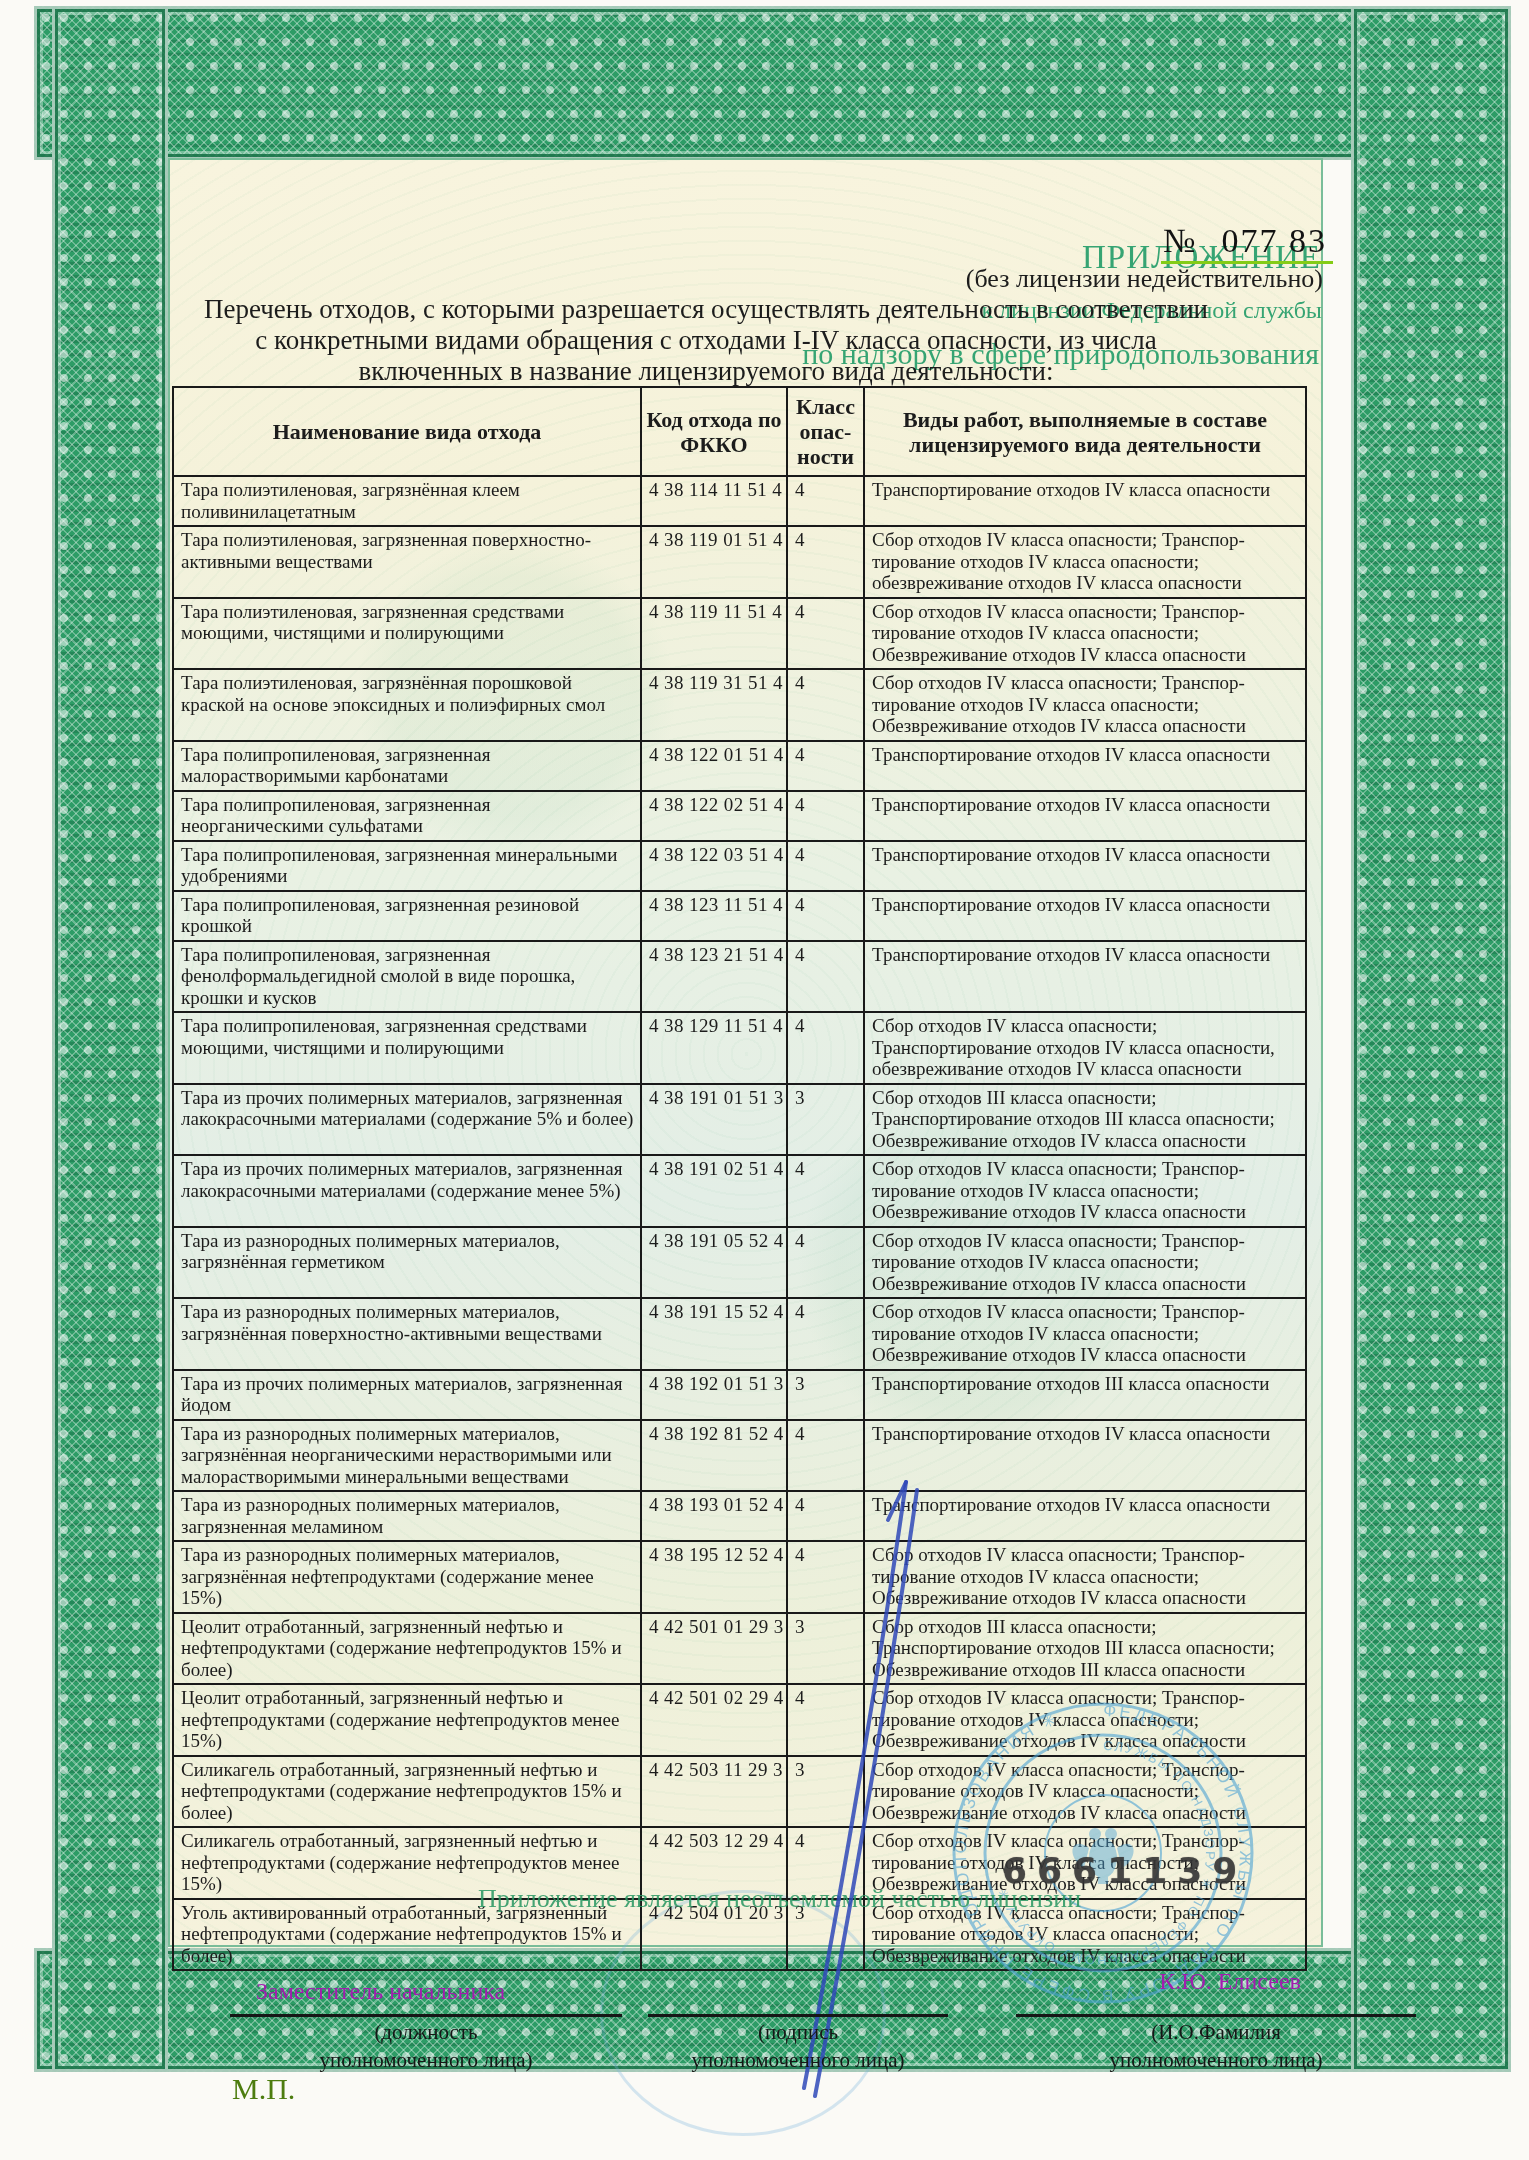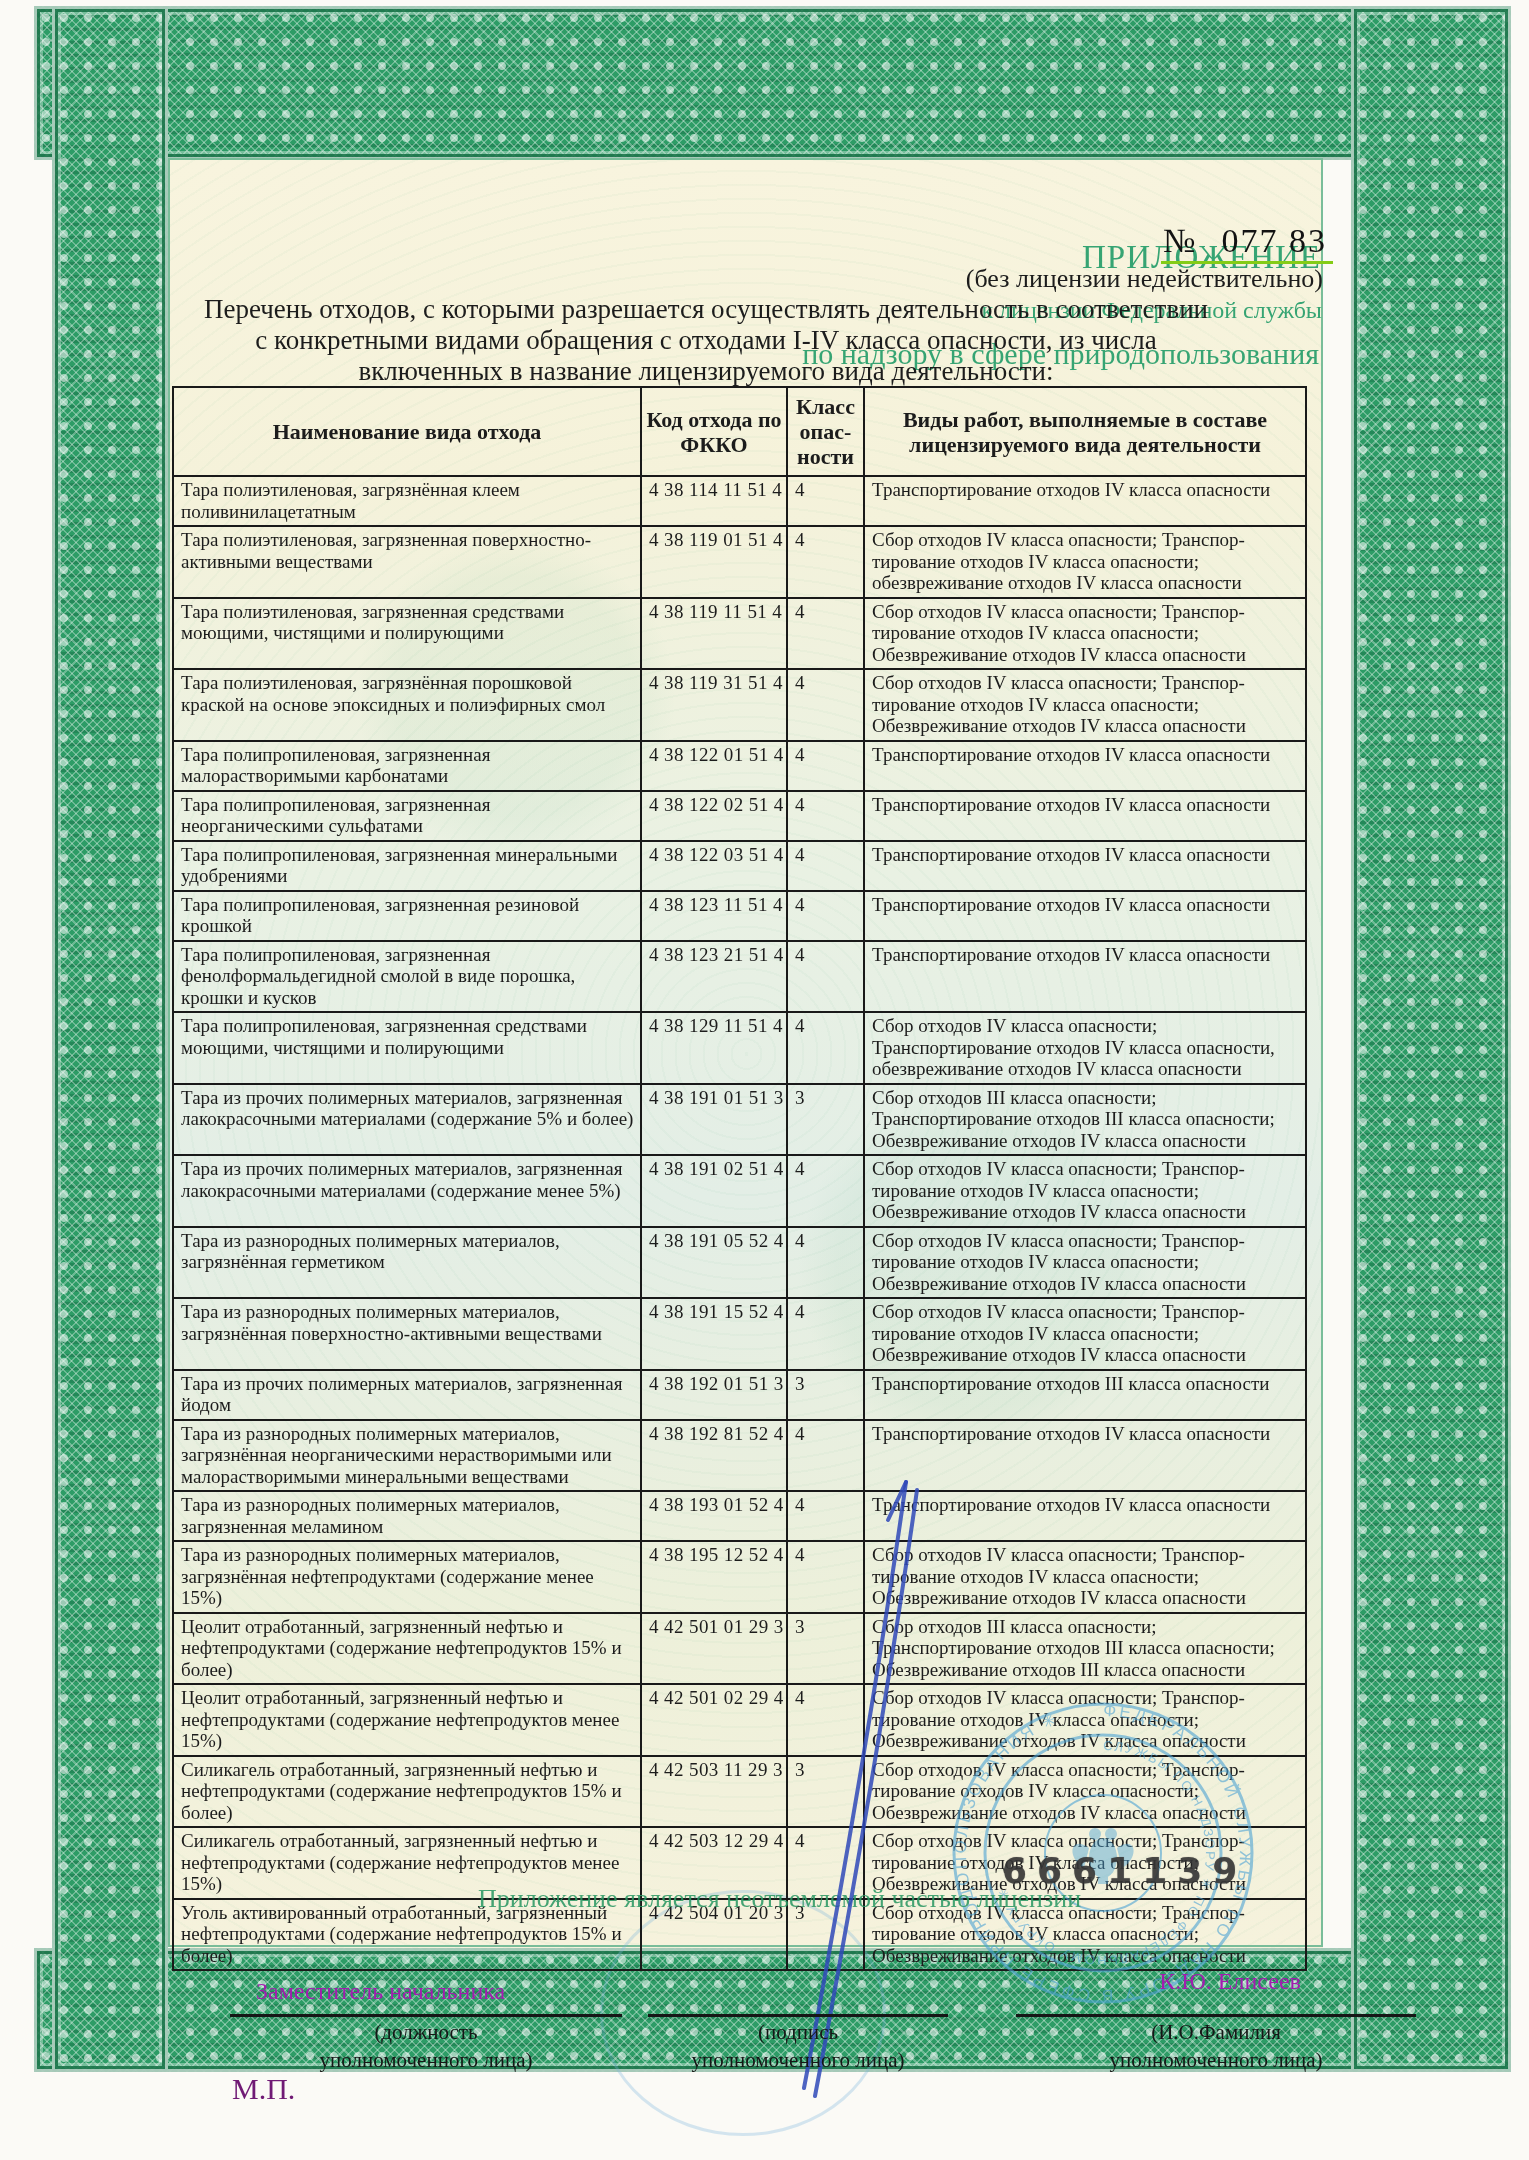--- a/index.html
+++ b/index.html
@@ -109,21 +109,21 @@
   .line-pos{left:230px;top:2014px;width:392px;}
   .lab-pos1{left:230px;top:2020px;width:392px;}
   .lab-pos2{left:230px;top:2048px;width:392px;}
   .line-sign{left:648px;top:2014px;width:300px;}
   .lab-sign1{left:648px;top:2020px;width:300px;}
   .lab-sign2{left:648px;top:2048px;width:300px;}
   .name-title{left:1040px;top:1968px;width:380px;text-align:center;}
   .line-name{left:1016px;top:2014px;width:400px;}
   .lab-name1{left:1016px;top:2020px;width:400px;}
   .lab-name2{left:1016px;top:2048px;width:400px;}
-  .seal-label{position:absolute;left:232px;top:2072px;z-index:9;font-size:30px;color:#701a75;}
+  .seal-label{position:absolute;left:232px;top:2072px;z-index:9;font-size:30px;color:#4d7c0f;}
 </style>
 </head>
 <body>
 
 <div class="sheet">
 
   <div class="band band-top"></div>
   <div class="band band-bottom"></div>
   <div class="band band-left"></div>
   <div class="band band-right"></div>

